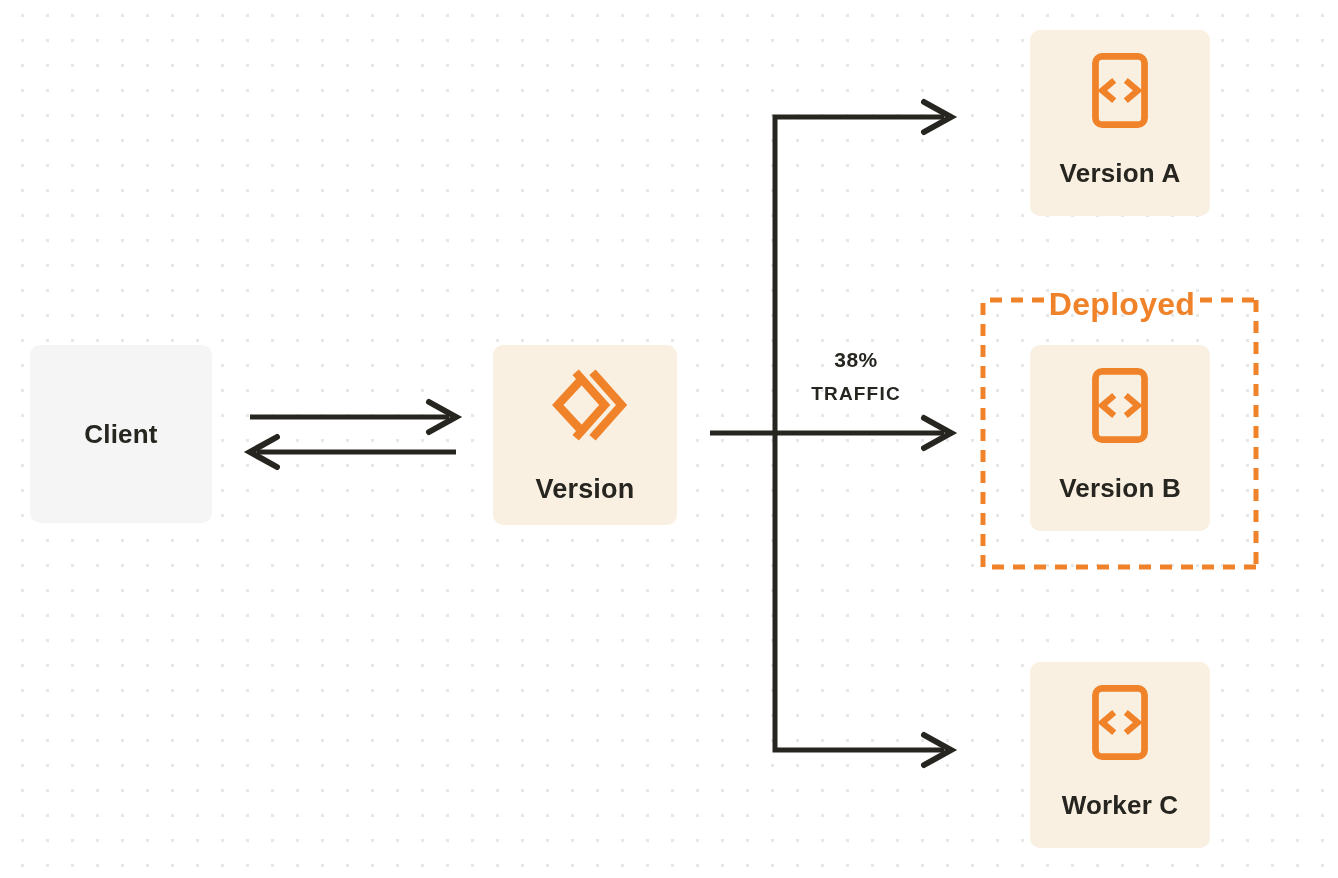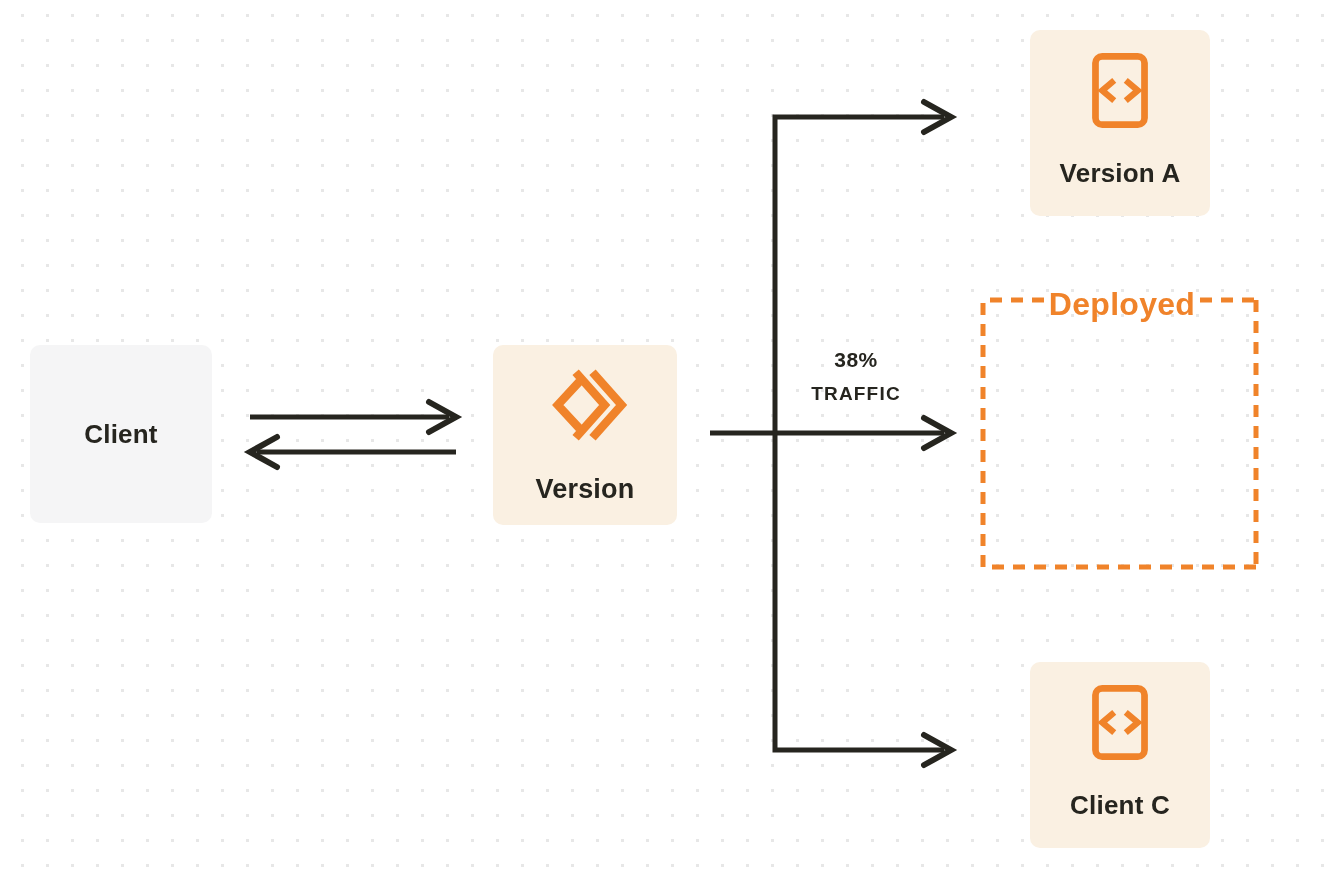--- a/index.html
+++ b/index.html
@@ -175,26 +175,32 @@
     <span class="label">Version</span>
   </div>
 
   <div class="node version-node version-a">
     <svg class="icon-svg" width="58" height="75">
         <use href="#code-file"></use>
       </svg>
     <span class="label">Version A</span>
   </div>
 
+  <div class="node version-node version-b">
+    <svg class="icon-svg" width="58" height="75">
+        <use href="#code-file"></use>
+      </svg>
+    <span class="label">Version B</span>
+  </div>
 
   <div class="node version-node version-c">
     <svg class="icon-svg" width="58" height="75">
         <use href="#code-file"></use>
       </svg>
-    <span class="label">Client C</span>
+    <span class="label">Worker C</span>
   </div>
 
   <div class="traffic-label">
     <span class="pct">38%</span>
     <span class="word">TRAFFIC</span>
   </div>
 
   <div class="deployed-label">Deployed</div>
 
 </div>

